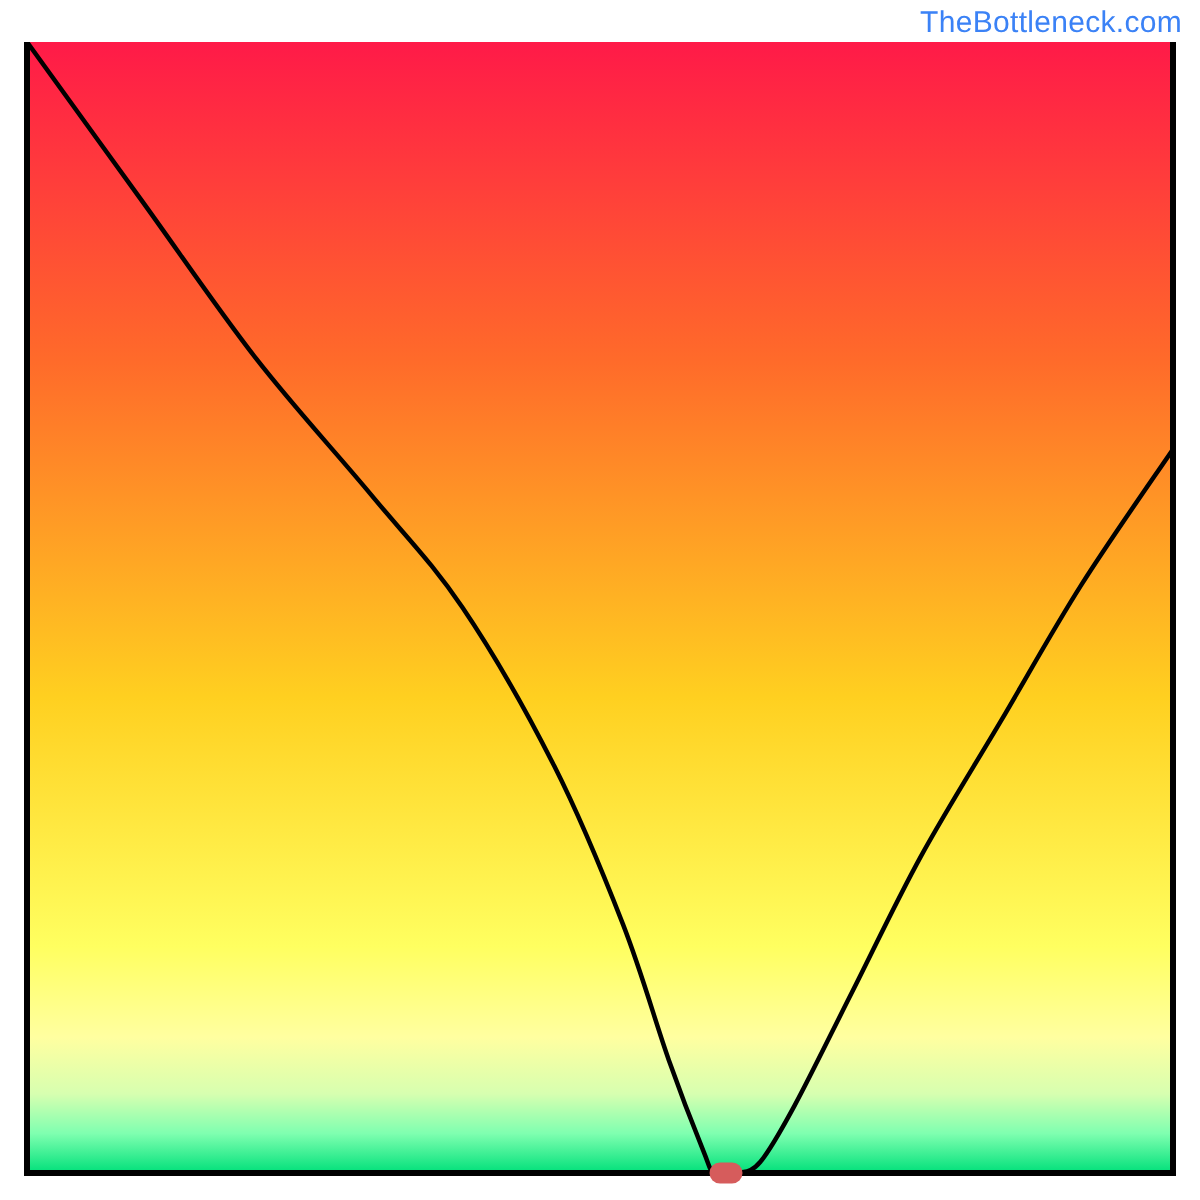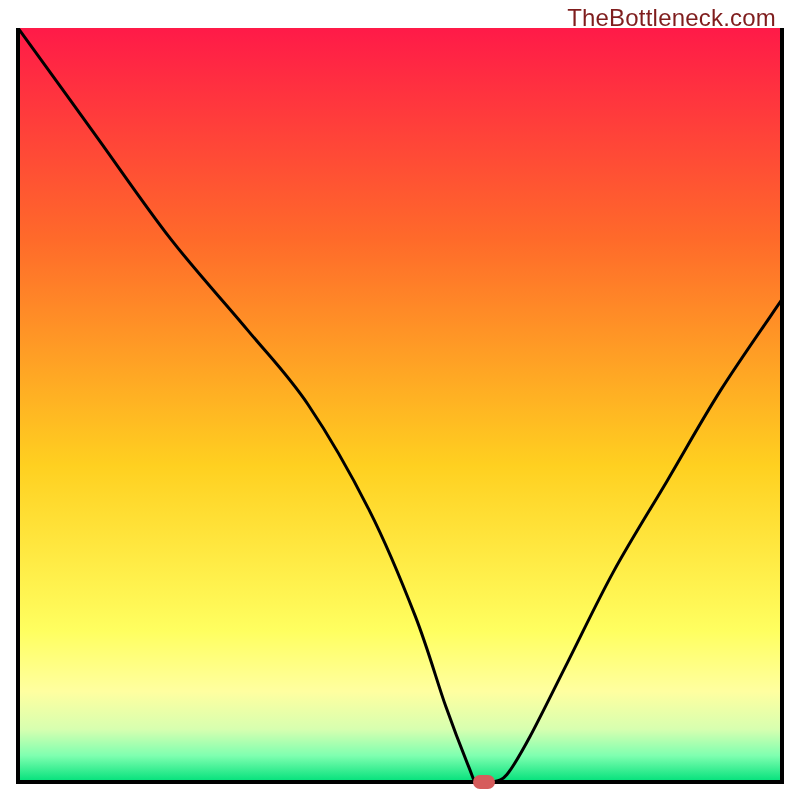--- a/index.html
+++ b/index.html
@@ -11,24 +11,24 @@
     font-family: Arial, Helvetica, sans-serif;
   }
   .stage {
     position: relative;
     width: 800px;
     height: 800px;
   }
   .watermark {
     position: absolute;
     top: 4px;
-    right: 24px;
-    font-size: 24px;
+    right: 12px;
+    font-size: 20px;
     font-weight: 500;
-    color: #7f1d1d;
+    color: #3b82f6;
     letter-spacing: 0.2px;
     z-index: 3;
   }
   svg.chart {
     position: absolute;
     left: 0;
     top: 0;
     z-index: 1;
   }
   

